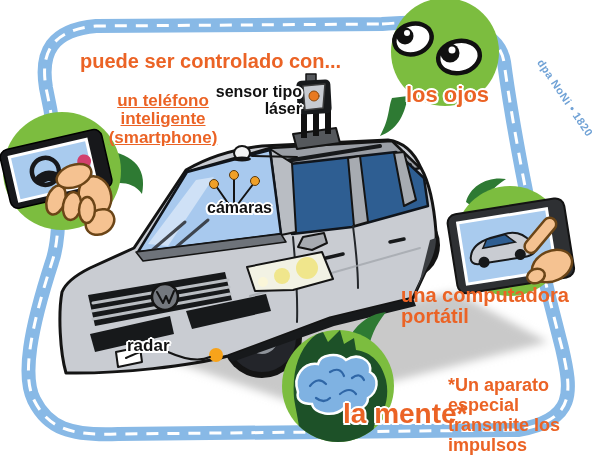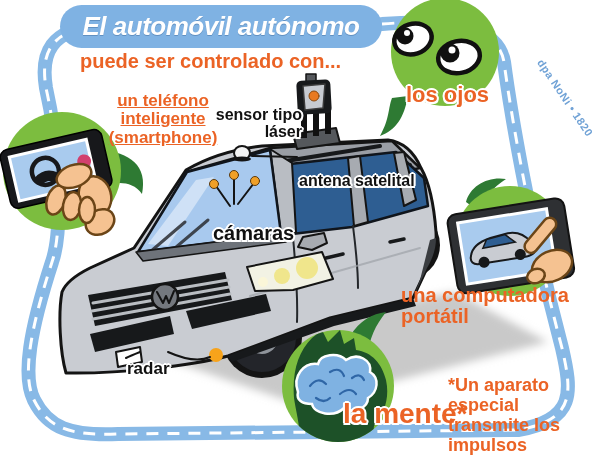--- a/index.html
+++ b/index.html
@@ -21,30 +21,30 @@
     left:60px;top:5px;width:322px;height:43px;border-radius:22px;
     background:var(--pill);display:flex;align-items:center;justify-content:center;
   }
   .title-pill span{
     color:#fff;font-weight:bold;font-style:italic;font-size:26px;letter-spacing:-0.5px;
     text-shadow:0 1px 0 rgba(40,80,130,.35);white-space:nowrap;
   }
   .subtitle{left:64px;top:50px;font-size:20px;font-weight:bold;color:var(--orange);white-space:nowrap;margin-left:16px;}
   .ml{white-space:pre-line;}
   .olabel{color:var(--orange);font-weight:bold;}
-  .blabel{color:#111;font-weight:bold;margin-top:23px;}
+  .blabel{color:#111;font-weight:bold;}
   .halo{
     text-shadow:2px 0 0 #fff,-2px 0 0 #fff,0 2px 0 #fff,0 -2px 0 #fff,
       1.5px 1.5px 0 #fff,-1.5px 1.5px 0 #fff,1.5px -1.5px 0 #fff,-1.5px -1.5px 0 #fff;
   }
   .lbl-smartphone{left:78px;top:92px;width:170px;text-align:center;font-size:17px;line-height:1.08;text-decoration:underline;}
   .lbl-ojos{left:395px;top:82px;width:105px;text-align:center;font-size:22px;}
   .lbl-laser{left:202px;top:84px;width:100px;text-align:right;font-size:16px;line-height:1.05;}
   .lbl-antena{left:299px;top:149px;font-size:16px;white-space:nowrap;}
-  .lbl-camaras{left:185px;top:199px;font-size:20px;white-space:nowrap;padding-left:28px;}
+  .lbl-camaras{left:179px;top:199px;font-size:16px;white-space:nowrap;padding-left:28px;}
   .lbl-radar{left:127px;top:336px;font-size:17px;white-space:nowrap;}
   .lbl-computadora{left:401px;top:285px;font-size:20px;line-height:1.05;}
   .lbl-mente{left:343px;top:398px;font-size:28px;}
   .footnote{left:448px;top:375px;font-size:18px;line-height:1.12;}
   .credit{
     left:545px;top:57px;color:var(--credit);font-size:11px;font-weight:bold;
     transform:rotate(56deg);transform-origin:0 0;letter-spacing:.5px;white-space:nowrap;
   }
 </style>
 </head>
@@ -220,37 +220,33 @@
           <path d="M 310,386 q 8,-10 16,-2"></path>
           <path d="M 330,372 q 10,-6 14,4"></path>
           <path d="M 340,394 q 10,-8 16,0"></path>
           <path d="M 316,398 q 8,6 14,0"></path>
           <path d="M 352,378 q 8,-6 12,2"></path>
         </g>
       </g>
     </g>
   </svg>
 
-  <div class="abs title-pill">
-    <span>El automóvil autónomo</span>
-  </div>
 
   <div class="abs subtitle">puede ser controlado con...</div>
 
   <div class="abs ml olabel lbl-smartphone">un teléfono
 inteligente
 (smartphone)</div>
   <div class="abs ml olabel lbl-computadora">una computadora
 portátil</div>
   <div class="abs olabel halo lbl-ojos">los ojos</div>
   <div class="abs olabel halo lbl-mente">la mente*</div>
 
   <div class="abs ml blabel halo lbl-laser">sensor tipo
 láser</div>
-  <div class="abs blabel halo lbl-antena">antena satelital</div>
   <div class="abs blabel halo lbl-camaras">cámaras</div>
   <div class="abs blabel halo lbl-radar">radar</div>
 
   <div class="abs ml olabel footnote">*Un aparato especial
 transmite los impulsos
 cerebrales al automóvil.</div>
 
   <div class="abs credit">dpa NoNi • 1820</div>
 </div>
 

